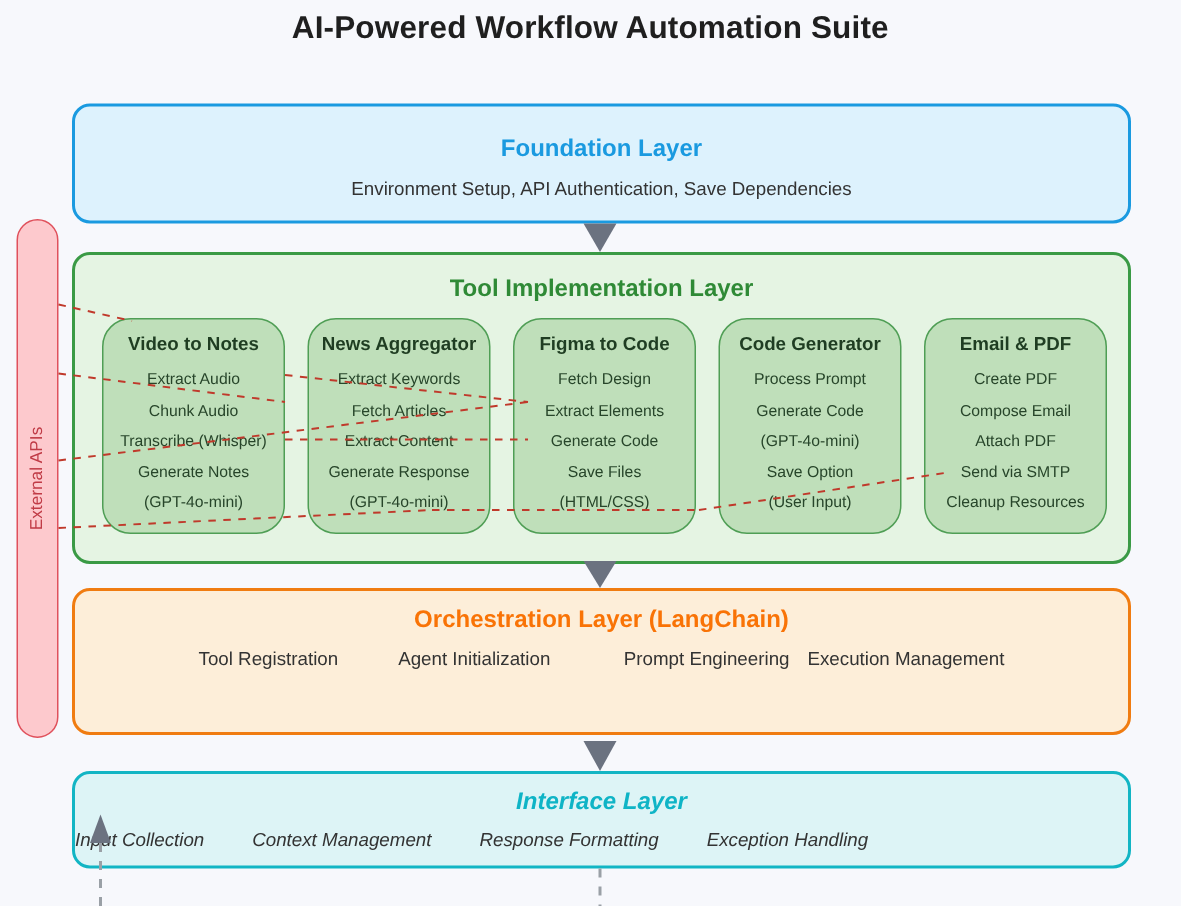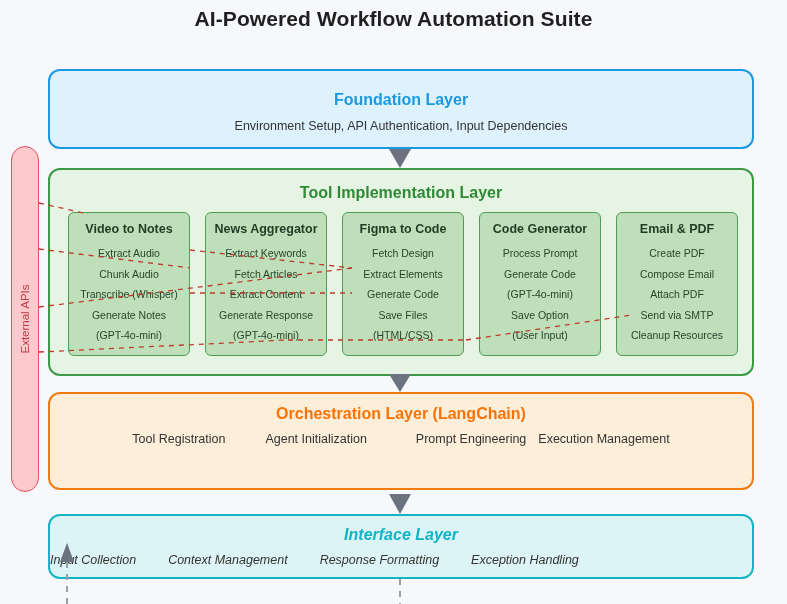--- a/index.html
+++ b/index.html
@@ -81,21 +81,21 @@
     width: 670px; height: 146px;
     display: flex;
     justify-content: space-between;
   }
   .tool-card {
     width: 122px;
     height: 144px;
     box-sizing: border-box;
     background: #bfdfba;
     border: 1.6px solid #4f9e55;
-    border-radius: 6px;
+    border-radius: 19px;
     padding-top: 9px;
     text-align: center;
   }
   .tool-card-title {
     font-size: 12.5px;
     font-weight: bold;
     color: #1f3d22;
     margin-bottom: 7px;
     display: block;
   }
@@ -182,21 +182,21 @@
 <div id="diagram-root">
 
   <div class="page-title">AI-Powered Workflow Automation Suite</div>
 
   <div id="external-apis">
     <span class="vert-label">External APIs</span>
   </div>
 
   <div class="layer" id="foundation-layer">
     <div class="layer-title">Foundation Layer</div>
-    <div class="layer-sub">Environment Setup, API Authentication, Input Dependencies</div>
+    <div class="layer-sub">Environment Setup, API Authentication, Save Dependencies</div>
   </div>
 
   <div class="layer" id="tool-layer">
     <div class="layer-title">Tool Implementation Layer</div>
     <div class="tool-row">
 
       <div class="tool-card">
         <span class="tool-card-title">Video to Notes</span>
         <span class="tool-step">Extract Audio</span>
         <span class="tool-step">Chunk Audio</span>

